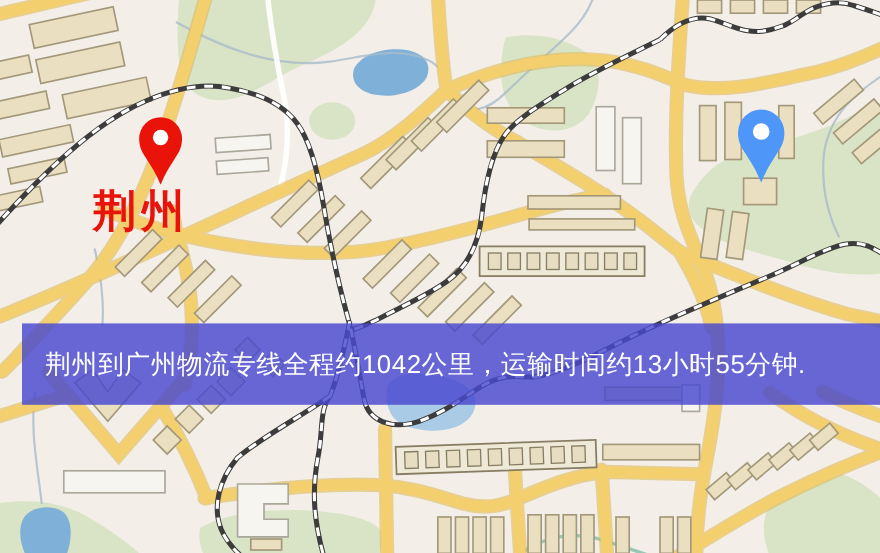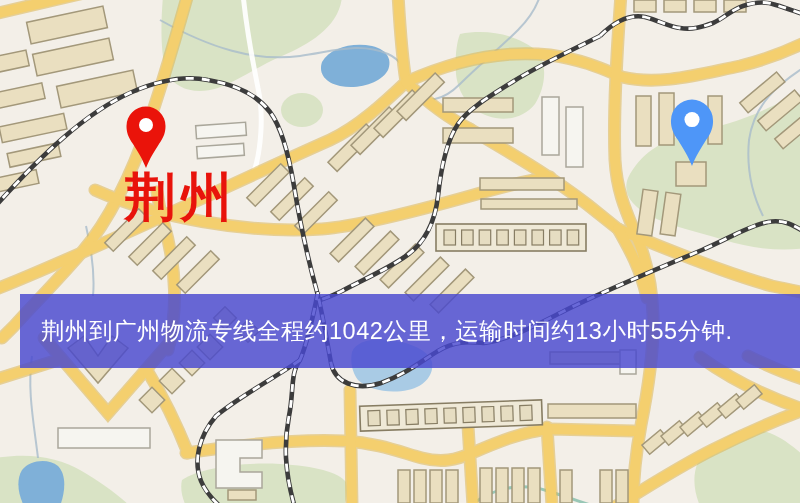--- a/index.html
+++ b/index.html
@@ -14,21 +14,21 @@
   .rd-fill{fill:none;stroke-width:10;stroke-linecap:round;}
   .rw-base{fill:none;stroke-width:4.6;stroke-linecap:butt;}
   .rw-dash{fill:none;stroke:#ffffff;stroke-width:2.8;stroke-dasharray:8 8;}
   .bt{fill:#eadfc0;stroke:#a3987a;stroke-width:1.5;}
   .bw{fill:#f6f5f0;stroke:#aaa79b;stroke-width:1.5;}
   .bs{fill:#efe9d7;stroke:#877d63;stroke-width:1.6;}
   .bsi{fill:#e6ddc2;stroke:#877d63;stroke-width:1.2;}
   .pin-hole{fill:#ffffff;}
   
   .city-label{position:absolute;font-family:"Liberation Serif",serif;font-weight:bold;
-              font-size:52px;line-height:1.08;white-space:nowrap;user-select:none;margin-left:40px;}
+              font-size:40px;line-height:1.08;white-space:nowrap;user-select:none;}
   .banner{position:absolute;left:0;top:294px;width:800px;height:74px;display:flex;align-items:center;margin-left:20px;}
   .banner span{color:#fff;font-size:23.5px;letter-spacing:.5px;padding-left:21px;white-space:nowrap;}
 </style>
 </head>
 <body>
 
 <div class="stage">
   <svg width="800" height="503" viewBox="0 0 800 503">
 
     <rect x="0" y="0" width="800" height="503" fill="#f3efe8"></rect>

